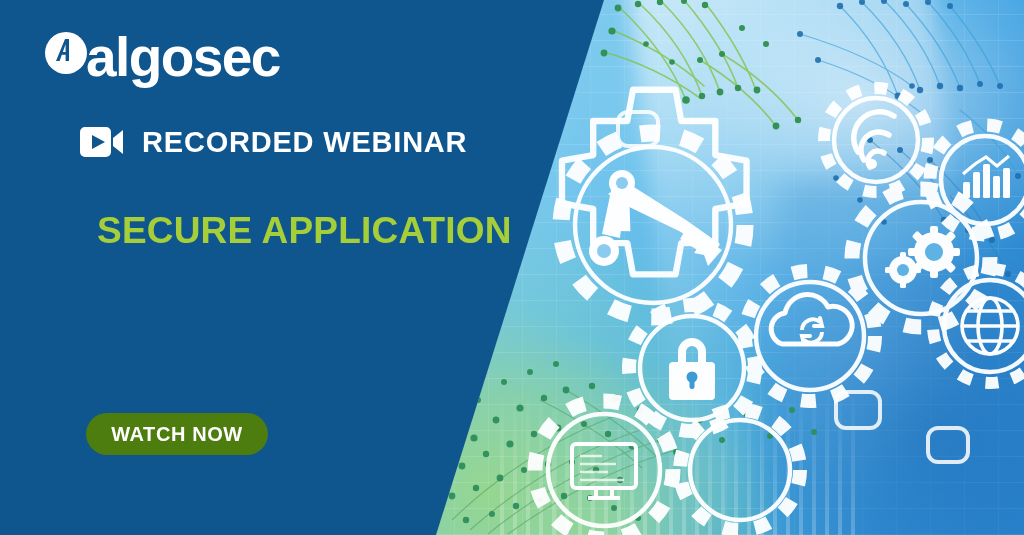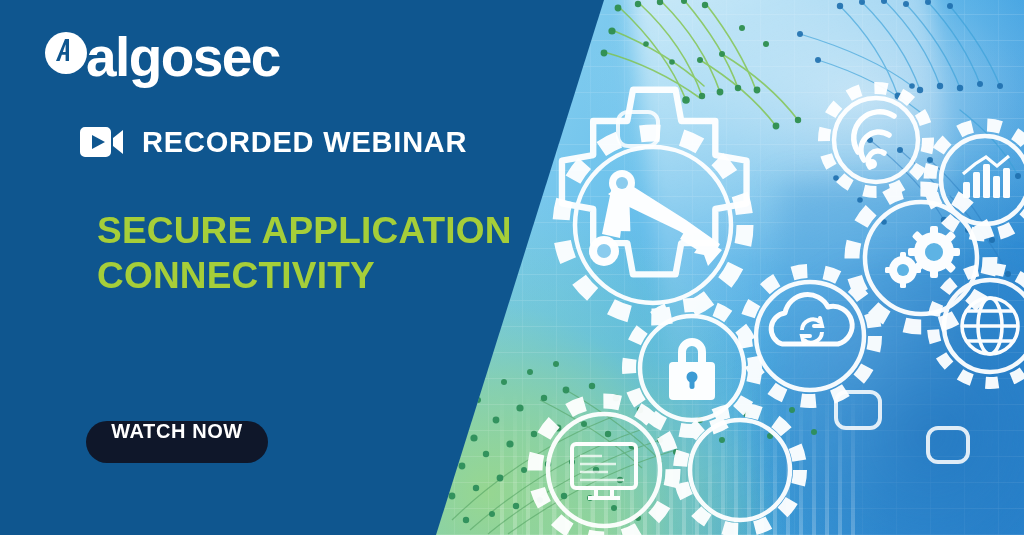--- a/index.html
+++ b/index.html
@@ -184,30 +184,29 @@
     white-space: nowrap;
   }
   .headline div { display: block; margin-left: 12px; }
 
   
   .cta {
     position: absolute;
     left: 86px;
     top: 413px;
     display: inline-flex;
-    align-items: flex-start;
+    align-items: center;
     justify-content: center;
     width: 182px;
     height: 42px;
     border-radius: 21px;
-    background: #0f172a;
+    background: #4d7c0f;
     border: none;
     cursor: pointer;
     padding: 0;
-    margin-top: 8px;
   }
   .cta-label {
     color: #ffffff;
     font-size: 20px;
     font-weight: 700;
     letter-spacing: 0.6px;
     line-height: 1;
     white-space: nowrap;
   }
 </style>
@@ -532,21 +531,20 @@
       <svg class="kicker-icon" viewBox="0 0 46 32" xmlns="http://www.w3.org/2000/svg">
         <path d="M2 6 a5 5 0 0 1 5 -5 h21 a5 5 0 0 1 5 5 v20 a5 5 0 0 1 -5 5 h-21 a5 5 0 0 1 -5 -5 z
                  M14 9 v14 l13 -7 z" fill="#ffffff" fill-rule="evenodd"></path>
         <path d="M35 12 L45 4 v24 l-10 -8 z" fill="#ffffff"></path>
       </svg>
       <span class="kicker-text">RECORDED WEBINAR</span>
     </div>
 
     <div class="headline">
       <div>SECURE APPLICATION</div>
-      <div>CONNECTIVITY</div>
     </div>
 
     <button class="cta">
       <span class="cta-label">WATCH NOW</span>
     </button>
 
   </div>
 </div>
 
 </body></html>

